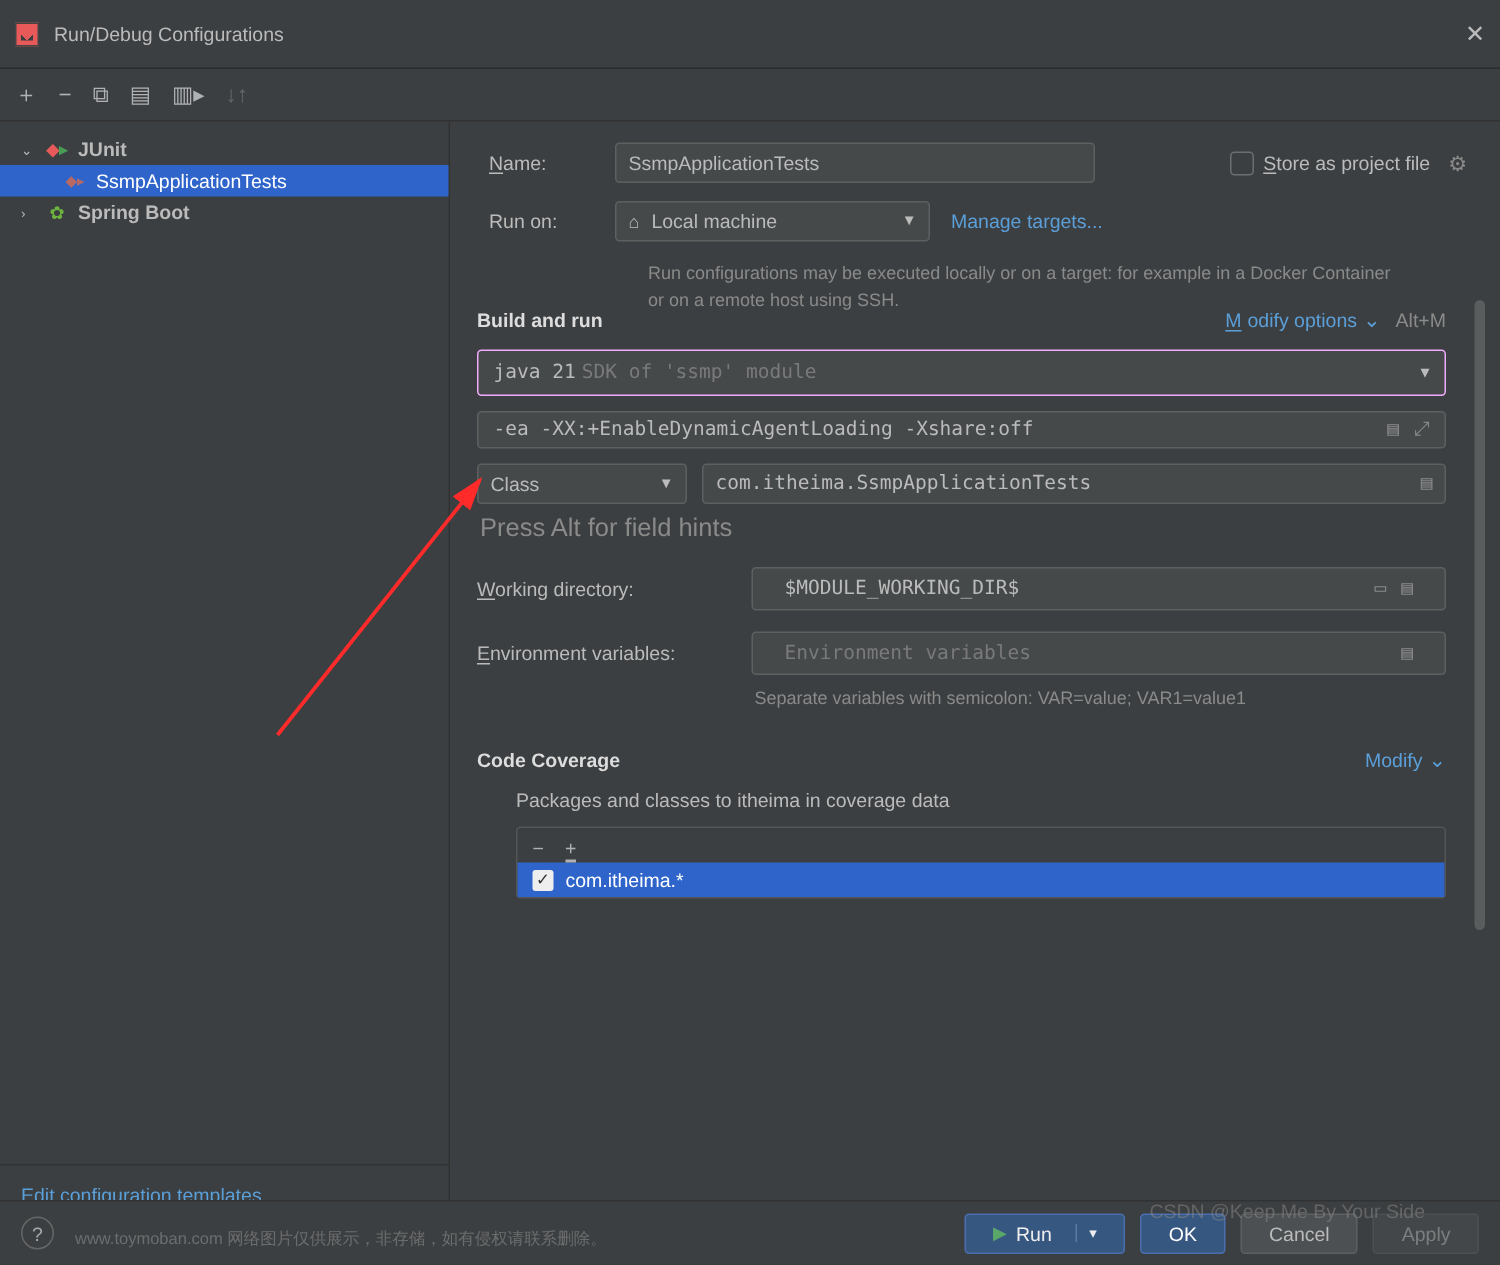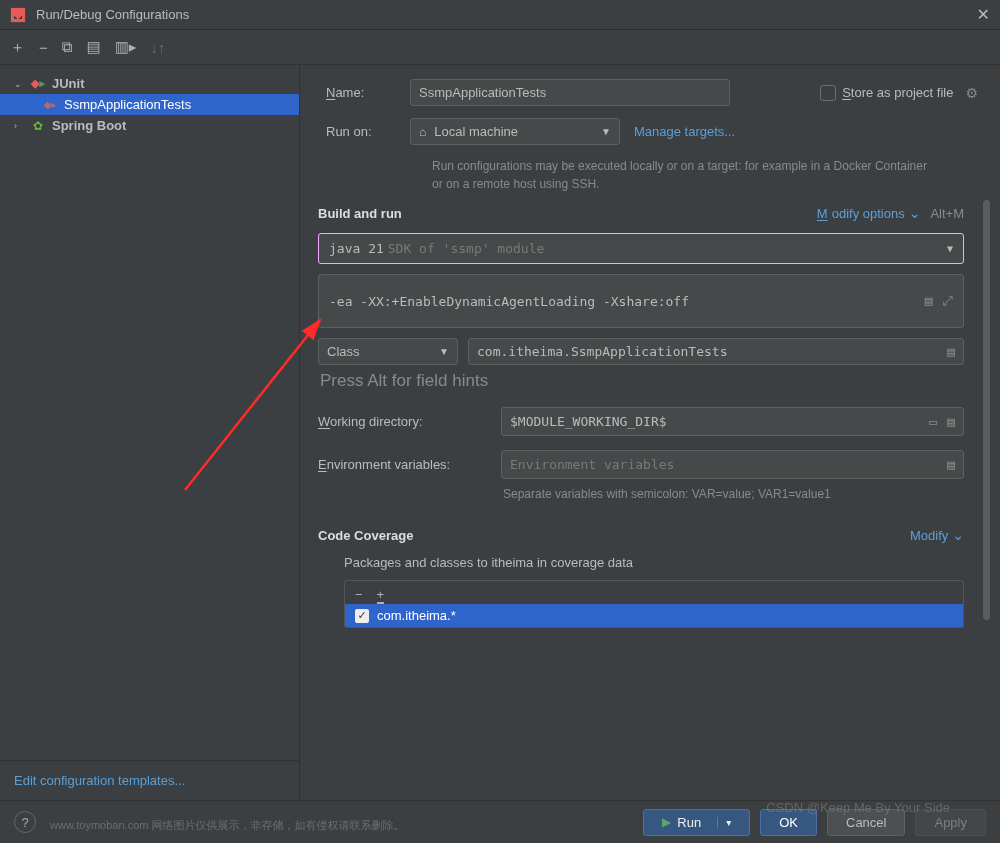--- a/index.html
+++ b/index.html
@@ -7,21 +7,21 @@
   font-family: "Segoe UI", sans-serif;
   font-size: 13px;
   background: #3c3f41;
   color: #bbbbbb;
   width: 1000px;
   height: 843px;
   overflow: hidden;
   position: relative;
 }
 .titlebar {
-  height: 30px;
+  height: 46px;
   display: flex;
   align-items: center;
   padding: 0 10px;
   background: #3c3f41;
   border-bottom: 1px solid #2b2b2b;
 }
 .titlebar .icon-box {
   width: 16px; height: 16px;
   background: #e85a5a;
   border: 1px solid #444;
@@ -121,34 +121,34 @@
 .fullrow { width:100%; display:flex; align-items:center; gap:10px;}
 .jdk-combo {
   flex:1; background:#45494a; border:1px solid #f0abfc;
   padding:7px 10px; border-radius:3px; color:#bbbbbb;
   display:flex; align-items:center; font-family:ui-monospace,Consolas,monospace;
 }
 .jdk-combo .faded-text { color:#7a7a7a; margin-left:4px;}
 .jdk-combo .caret { margin-left:auto; font-size:10px;}
 .vmopts {
   width:100%; background:#45494a; border:1px solid #5e6060;
-  padding:18px 10px; border-radius:3px;
+  padding:4px 10px; border-radius:3px;
   color:#bbbbbb; font-family:ui-monospace,Consolas,monospace;
   display:flex; align-items:center;
 }
 .vmopts .trail { margin-left:auto; display:flex; gap:10px; color:#8a8a8a;}
 .vmopts .trail span { cursor:pointer; font-size:13px;}
 .class-row { display:flex; gap:10px; }
 .class-combo { width:140px; }
 .class-input { flex:1; font-family:ui-monospace,Consolas,monospace; display:flex; align-items:center;}
 .class-input .trail { margin-left:auto; color:#8a8a8a;}
 .field-hint { color:#8a8a8a; font-size:17px; margin:6px 0 16px 2px;}
 .form-row { display:flex; align-items:center; gap:18px; margin-bottom:14px;}
 .form-row .flabel { width:165px; color:#bbbbbb;}
-.form-row .finput { flex:1; background:#45494a; border:1px solid #5e6060; padding:6px 8px; border-radius:3px; color:#bbbbbb; font-family:ui-monospace,Consolas,monospace; display:flex; align-items:center;}
+.form-row .finput { flex:1; background:#45494a; border:1px solid #5e6060; padding:6px 21px; border-radius:3px; color:#bbbbbb; font-family:ui-monospace,Consolas,monospace; display:flex; align-items:center;}
 .form-row .finput .ph { color:#7a7a7a;}
 .form-row .finput .trail { margin-left:auto; display:flex; gap:10px; color:#8a8a8a;}
 .sep-hint { color:#8a8a8a; font-size:12px; margin-left:185px; margin-top:-6px; margin-bottom:26px;}
 .pkg-box { margin-left:26px; border:1px solid #555; border-radius:3px; }
 .pkg-toolbar { display:flex; gap:14px; padding:6px 10px 2px; color:#afb1b3;}
 .pkg-toolbar .plus-u { position:relative; }
 .pkg-toolbar .plus-u::after { content:""; position:absolute; bottom:-2px; left:0; right:0; height:2px; background:#afb1b3;}
 .pkg-item { background:#2f65ca; padding:4px 10px; display:flex; align-items:center; gap:8px; color:#fff;}
 .pkg-item .chk { width:14px;height:14px;background:#eee;border-radius:2px;display:flex;align-items:center;justify-content:center;color:#333;font-size:11px;}
 .footer {

